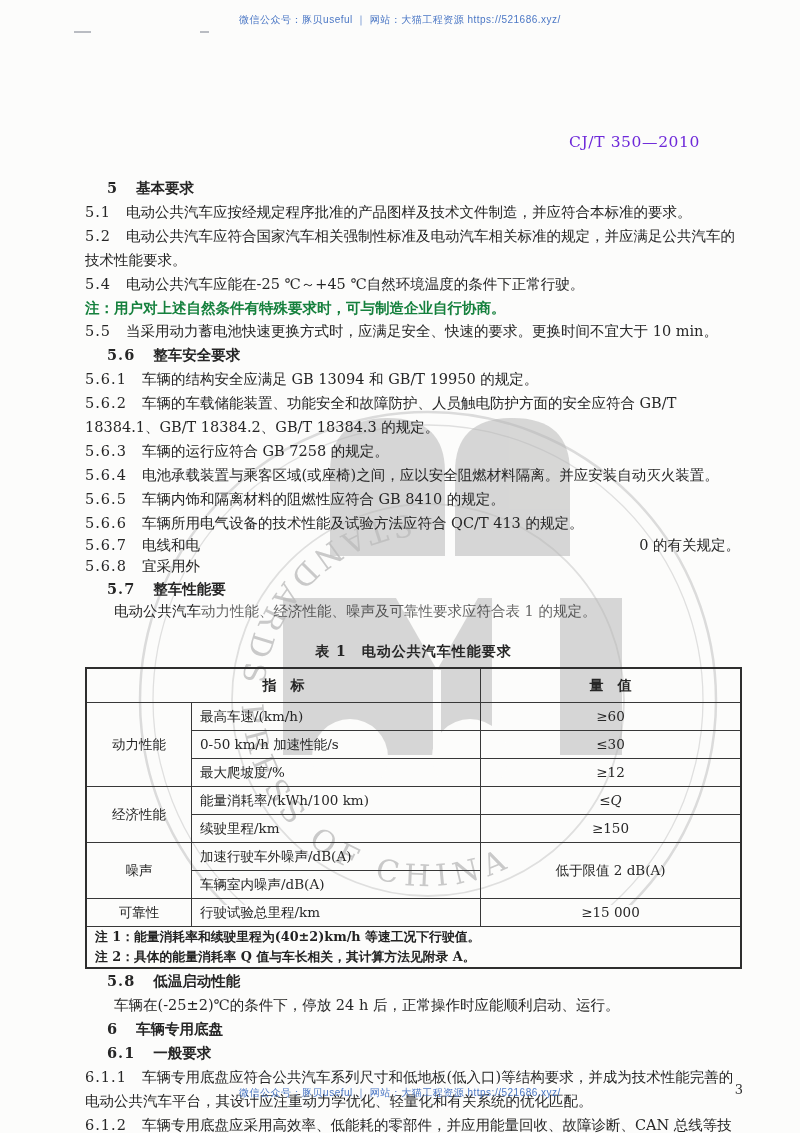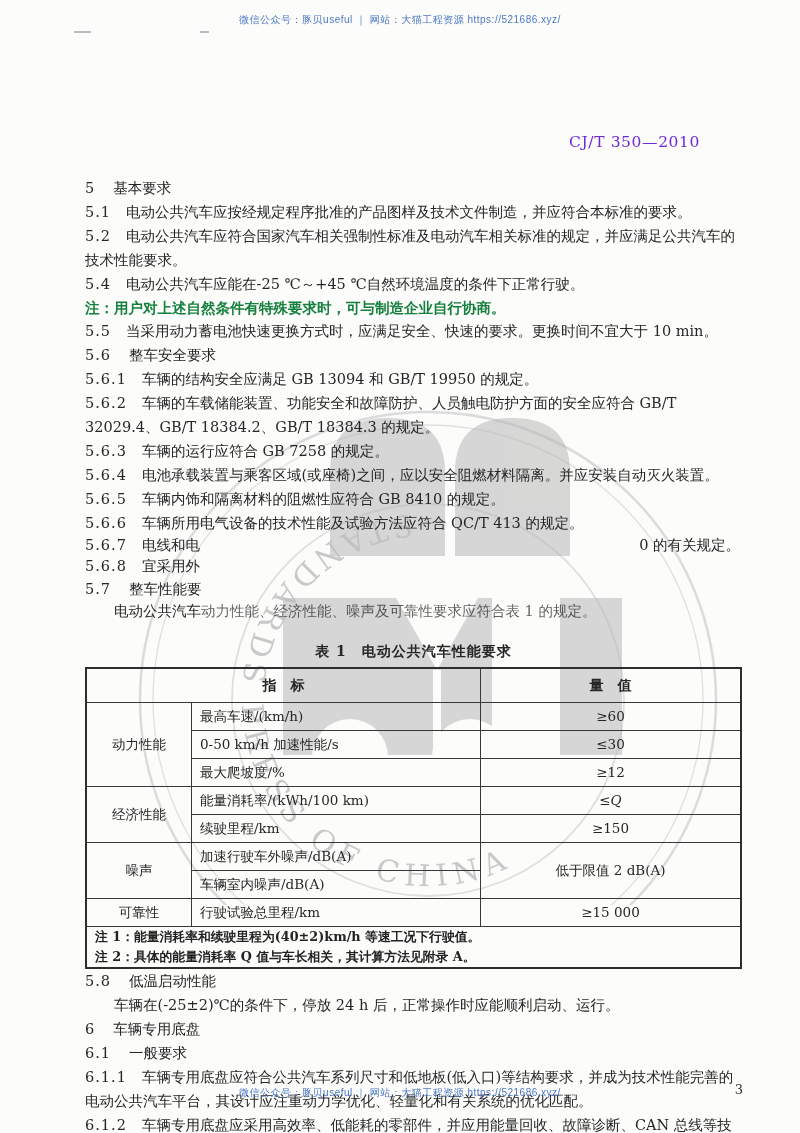--- a/index.html
+++ b/index.html
@@ -30,21 +30,21 @@
     position:absolute;top:133px;right:100px;z-index:2;
     font-size:15.5px;color:#6d28d9;letter-spacing:.6px;
   }
   .pagenum{position:absolute;top:1082px;right:57px;font-size:13px;color:#333;z-index:2;}
   
   .content{
     position:absolute;left:85px;right:58px;top:176px;z-index:1;
     font-size:14.5px;line-height:24px;
   }
   .content p,.content h2{margin:0;padding:0;font-size:14.5px;}
-  h2.hd{font-weight:400;line-height:24px;}
+  h2.hd{font-weight:700;line-height:24px;margin-left:22px;}
   h2.hd .num{margin-right:18px;letter-spacing:1px;}
   p.para .num{margin-right:15px;letter-spacing:1px;}
   .s5-head{margin-bottom:7px;}
   .note{
     font-size:12.5px;font-weight:600;line-height:23px;
     padding-left:28px;color:#15803d;
   }
   .tight{line-height:21px;}
   .rel{position:relative;}
   .tail{position:absolute;right:2px;top:0;}
@@ -136,21 +136,21 @@
     </p>
 
     <h2 class="hd">
       <span class="num">5.6</span><span>整车安全要求</span>
     </h2>
 
     <p class="para">
       <span class="num">5.6.1</span><span>车辆的结构安全应满足 GB 13094 和 GB/T 19950 的规定。</span>
     </p>
     <p class="para">
-      <span class="num">5.6.2</span><span>车辆的车载储能装置、功能安全和故障防护、人员触电防护方面的安全应符合 GB/T 32029.4、GB/T 18384.2、GB/T 18384.3 的规定。</span>
+      <span class="num">5.6.2</span><span>车辆的车载储能装置、功能安全和故障防护、人员触电防护方面的安全应符合 GB/T 18384.1、GB/T 18384.2、GB/T 18384.3 的规定。</span>
     </p>
     <p class="para">
       <span class="num">5.6.3</span><span>车辆的运行应符合 GB 7258 的规定。</span>
     </p>
     <p class="para">
       <span class="num">5.6.4</span><span>电池承载装置与乘客区域(或座椅)之间，应以安全阻燃材料隔离。并应安装自动灭火装置。</span>
     </p>
     <p class="para">
       <span class="num">5.6.5</span><span>车辆内饰和隔离材料的阻燃性应符合 GB 8410 的规定。</span>
     </p>

